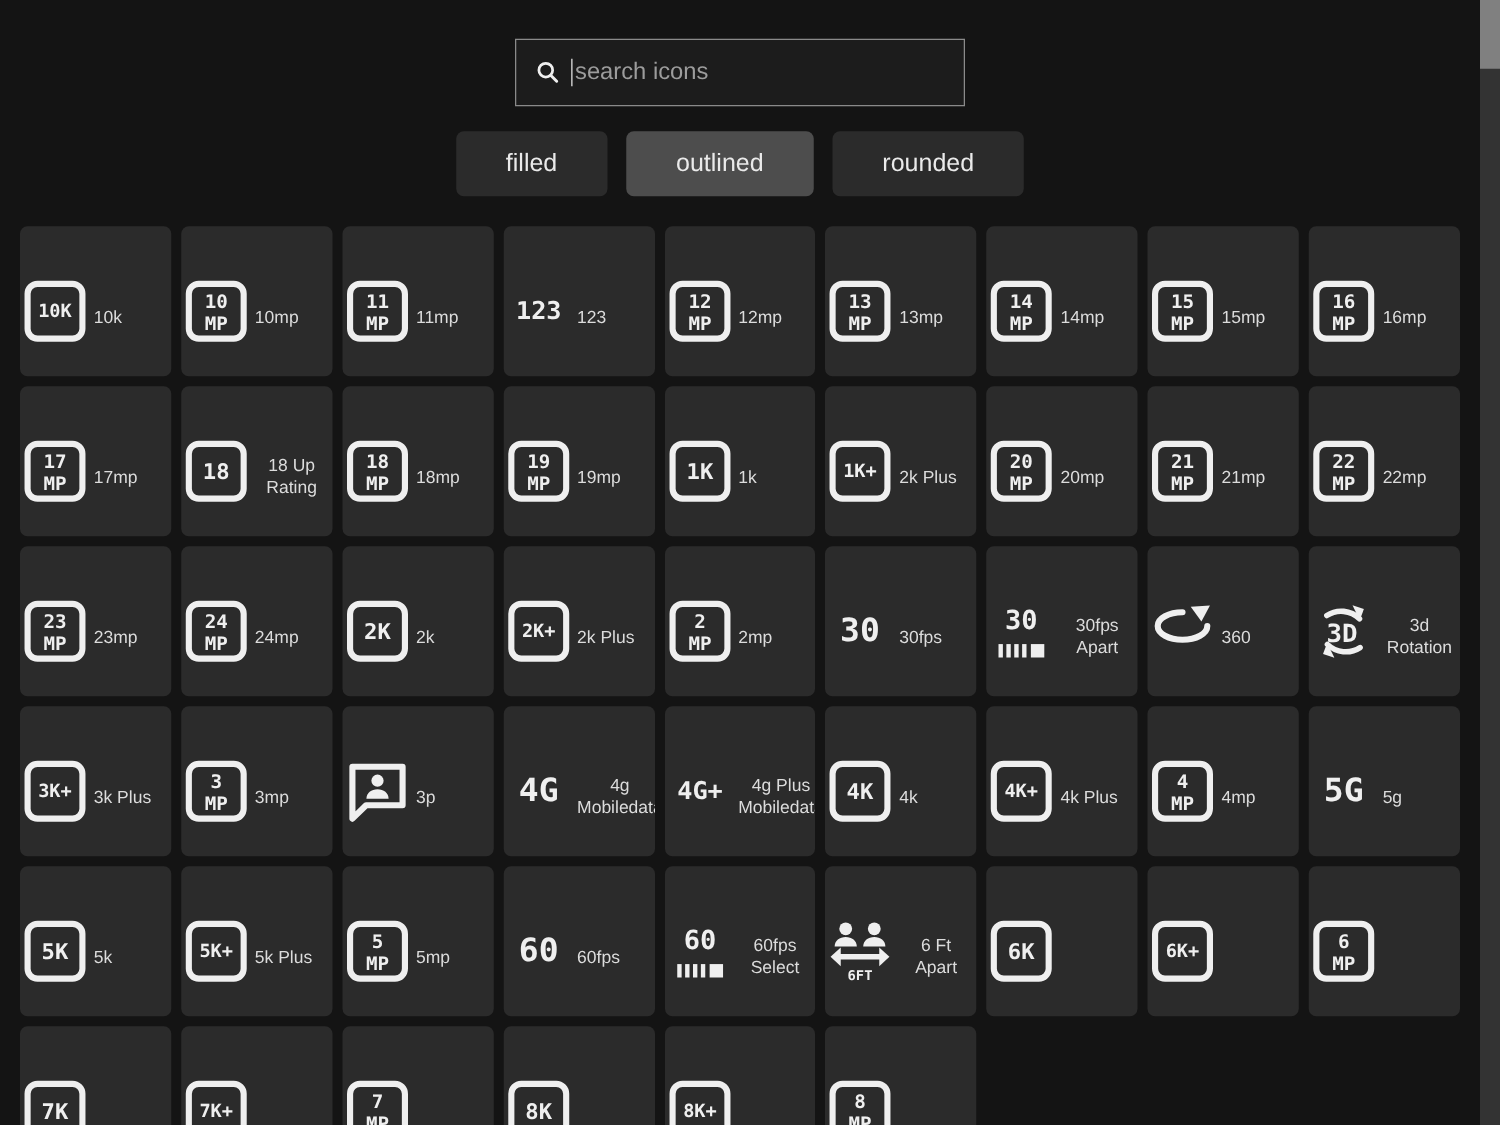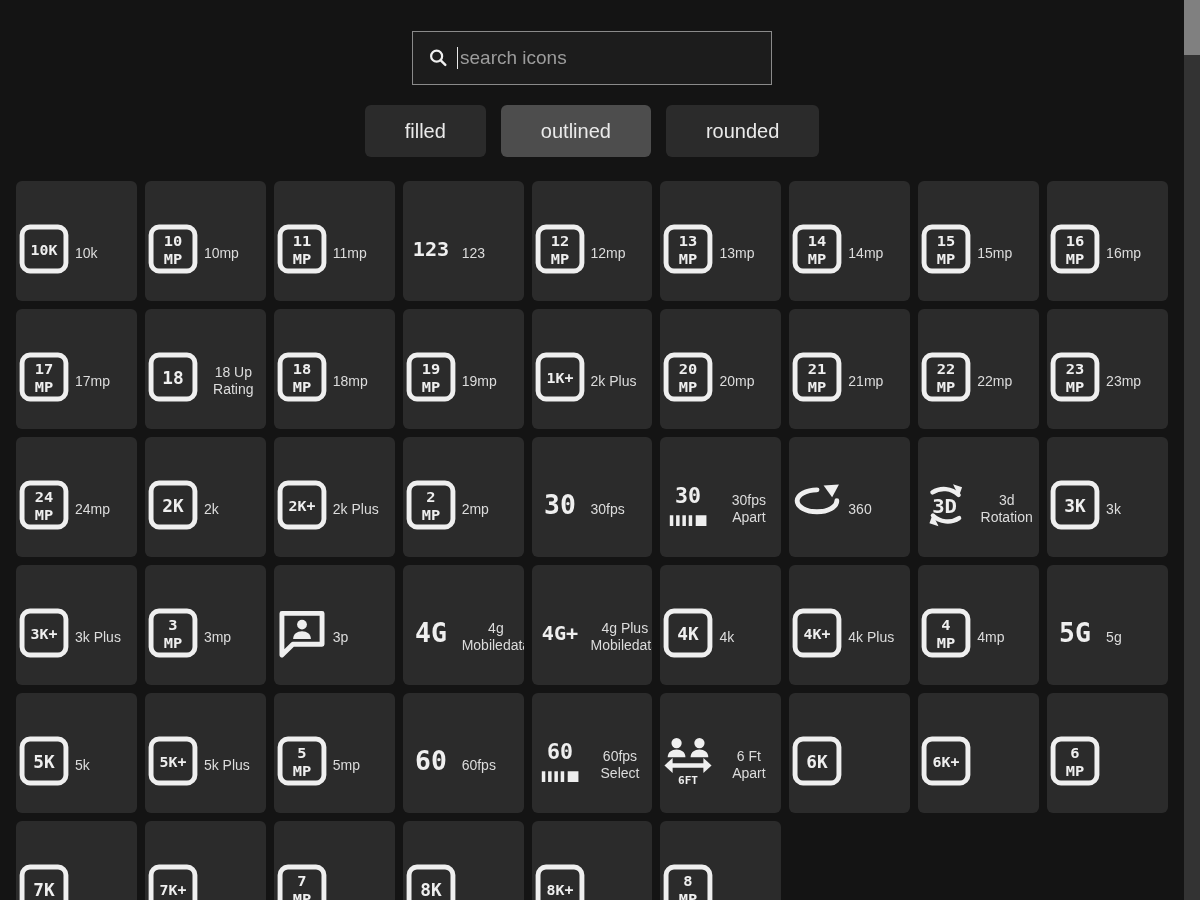--- a/index.html
+++ b/index.html
@@ -302,20 +302,29 @@
               <text x="12" y="8.6" fill="#efefef" font-family="&quot;DejaVu Sans Mono&quot;, monospace" font-size="6.4" font-weight="bold" text-anchor="middle" dominant-baseline="central" textLength="7.936" lengthAdjust="spacingAndGlyphs">19</text>
               <text x="12" y="16.2" fill="#efefef" font-family="&quot;DejaVu Sans Mono&quot;, monospace" font-size="6.4" font-weight="bold" text-anchor="middle" dominant-baseline="central" textLength="7.936" lengthAdjust="spacingAndGlyphs">MP</text>
             </svg>
           </div>
           <div class="icon-label">19mp</div>
         </div>
         <div class="icon-card">
           <div class="glyph-wrap">
             <svg viewBox="0 0 24 24" xmlns="http://www.w3.org/2000/svg">
               <rect x="2.6" y="2.6" width="18.8" height="18.8" rx="3.4" ry="3.4" fill="none" stroke="#efefef" stroke-width="2.1"></rect>
+              <text x="12" y="12.4" fill="#efefef" font-family="&quot;DejaVu Sans Mono&quot;, monospace" font-size="7.4" font-weight="bold" text-anchor="middle" dominant-baseline="central" textLength="9.176" lengthAdjust="spacingAndGlyphs">1K</text>
+            </svg>
+          </div>
+          <div class="icon-label">1k</div>
+        </div>
+        <div class="icon-card">
+          <div class="glyph-wrap">
+            <svg viewBox="0 0 24 24" xmlns="http://www.w3.org/2000/svg">
+              <rect x="2.6" y="2.6" width="18.8" height="18.8" rx="3.4" ry="3.4" fill="none" stroke="#efefef" stroke-width="2.1"></rect>
               <text x="12" y="12.4" fill="#efefef" font-family="&quot;DejaVu Sans Mono&quot;, monospace" font-size="6.2" font-weight="bold" text-anchor="middle" dominant-baseline="central" textLength="11.532" lengthAdjust="spacingAndGlyphs">1K+</text>
             </svg>
           </div>
           <div class="icon-label">2k Plus</div>
         </div>
         <div class="icon-card">
           <div class="glyph-wrap">
             <svg viewBox="0 0 24 24" xmlns="http://www.w3.org/2000/svg">
               <rect x="2.6" y="2.6" width="18.8" height="18.8" rx="3.4" ry="3.4" fill="none" stroke="#efefef" stroke-width="2.1"></rect>
               <text x="12" y="8.6" fill="#efefef" font-family="&quot;DejaVu Sans Mono&quot;, monospace" font-size="6.4" font-weight="bold" text-anchor="middle" dominant-baseline="central" textLength="7.936" lengthAdjust="spacingAndGlyphs">20</text>
@@ -426,29 +435,20 @@
           <div class="glyph-wrap">
             <svg viewBox="0 0 24 24" xmlns="http://www.w3.org/2000/svg">
               <text x="11.4" y="12.6" fill="#efefef" font-family="&quot;DejaVu Sans Mono&quot;, monospace" font-size="8.6" font-weight="bold" text-anchor="middle" dominant-baseline="central" textLength="10.664" lengthAdjust="spacingAndGlyphs">3D</text>
               <path d="M6.2 6.6a9 9 0 0 1 11.2 1.1" fill="none" stroke="#efefef" stroke-width="1.9" stroke-linecap="round"></path>
               <path d="M15.0 3.1 L18.9 4.4 L17.5 8.2 Z" fill="#efefef"></path>
               <path d="M17.6 17.6a9 9 0 0 1-11.2-1.1" fill="none" stroke="#efefef" stroke-width="1.9" stroke-linecap="round"></path>
               <path d="M8.8 21.1 L4.9 19.8 L6.3 16.0 Z" fill="#efefef"></path>
             </svg>
           </div>
           <div class="icon-label">3d Rotation</div>
-        </div>
-        <div class="icon-card">
-          <div class="glyph-wrap">
-            <svg viewBox="0 0 24 24" xmlns="http://www.w3.org/2000/svg">
-              <rect x="2.6" y="2.6" width="18.8" height="18.8" rx="3.4" ry="3.4" fill="none" stroke="#efefef" stroke-width="2.1"></rect>
-              <text x="12" y="12.4" fill="#efefef" font-family="&quot;DejaVu Sans Mono&quot;, monospace" font-size="7.4" font-weight="bold" text-anchor="middle" dominant-baseline="central" textLength="9.176" lengthAdjust="spacingAndGlyphs">3K</text>
-            </svg>
-          </div>
-          <div class="icon-label">3k</div>
         </div>
         <div class="icon-card">
           <div class="glyph-wrap">
             <svg viewBox="0 0 24 24" xmlns="http://www.w3.org/2000/svg">
               <rect x="2.6" y="2.6" width="18.8" height="18.8" rx="3.4" ry="3.4" fill="none" stroke="#efefef" stroke-width="2.1"></rect>
               <text x="12" y="12.4" fill="#efefef" font-family="&quot;DejaVu Sans Mono&quot;, monospace" font-size="6.2" font-weight="bold" text-anchor="middle" dominant-baseline="central" textLength="11.532" lengthAdjust="spacingAndGlyphs">3K+</text>
             </svg>
           </div>
           <div class="icon-label">3k Plus</div>
         </div>

